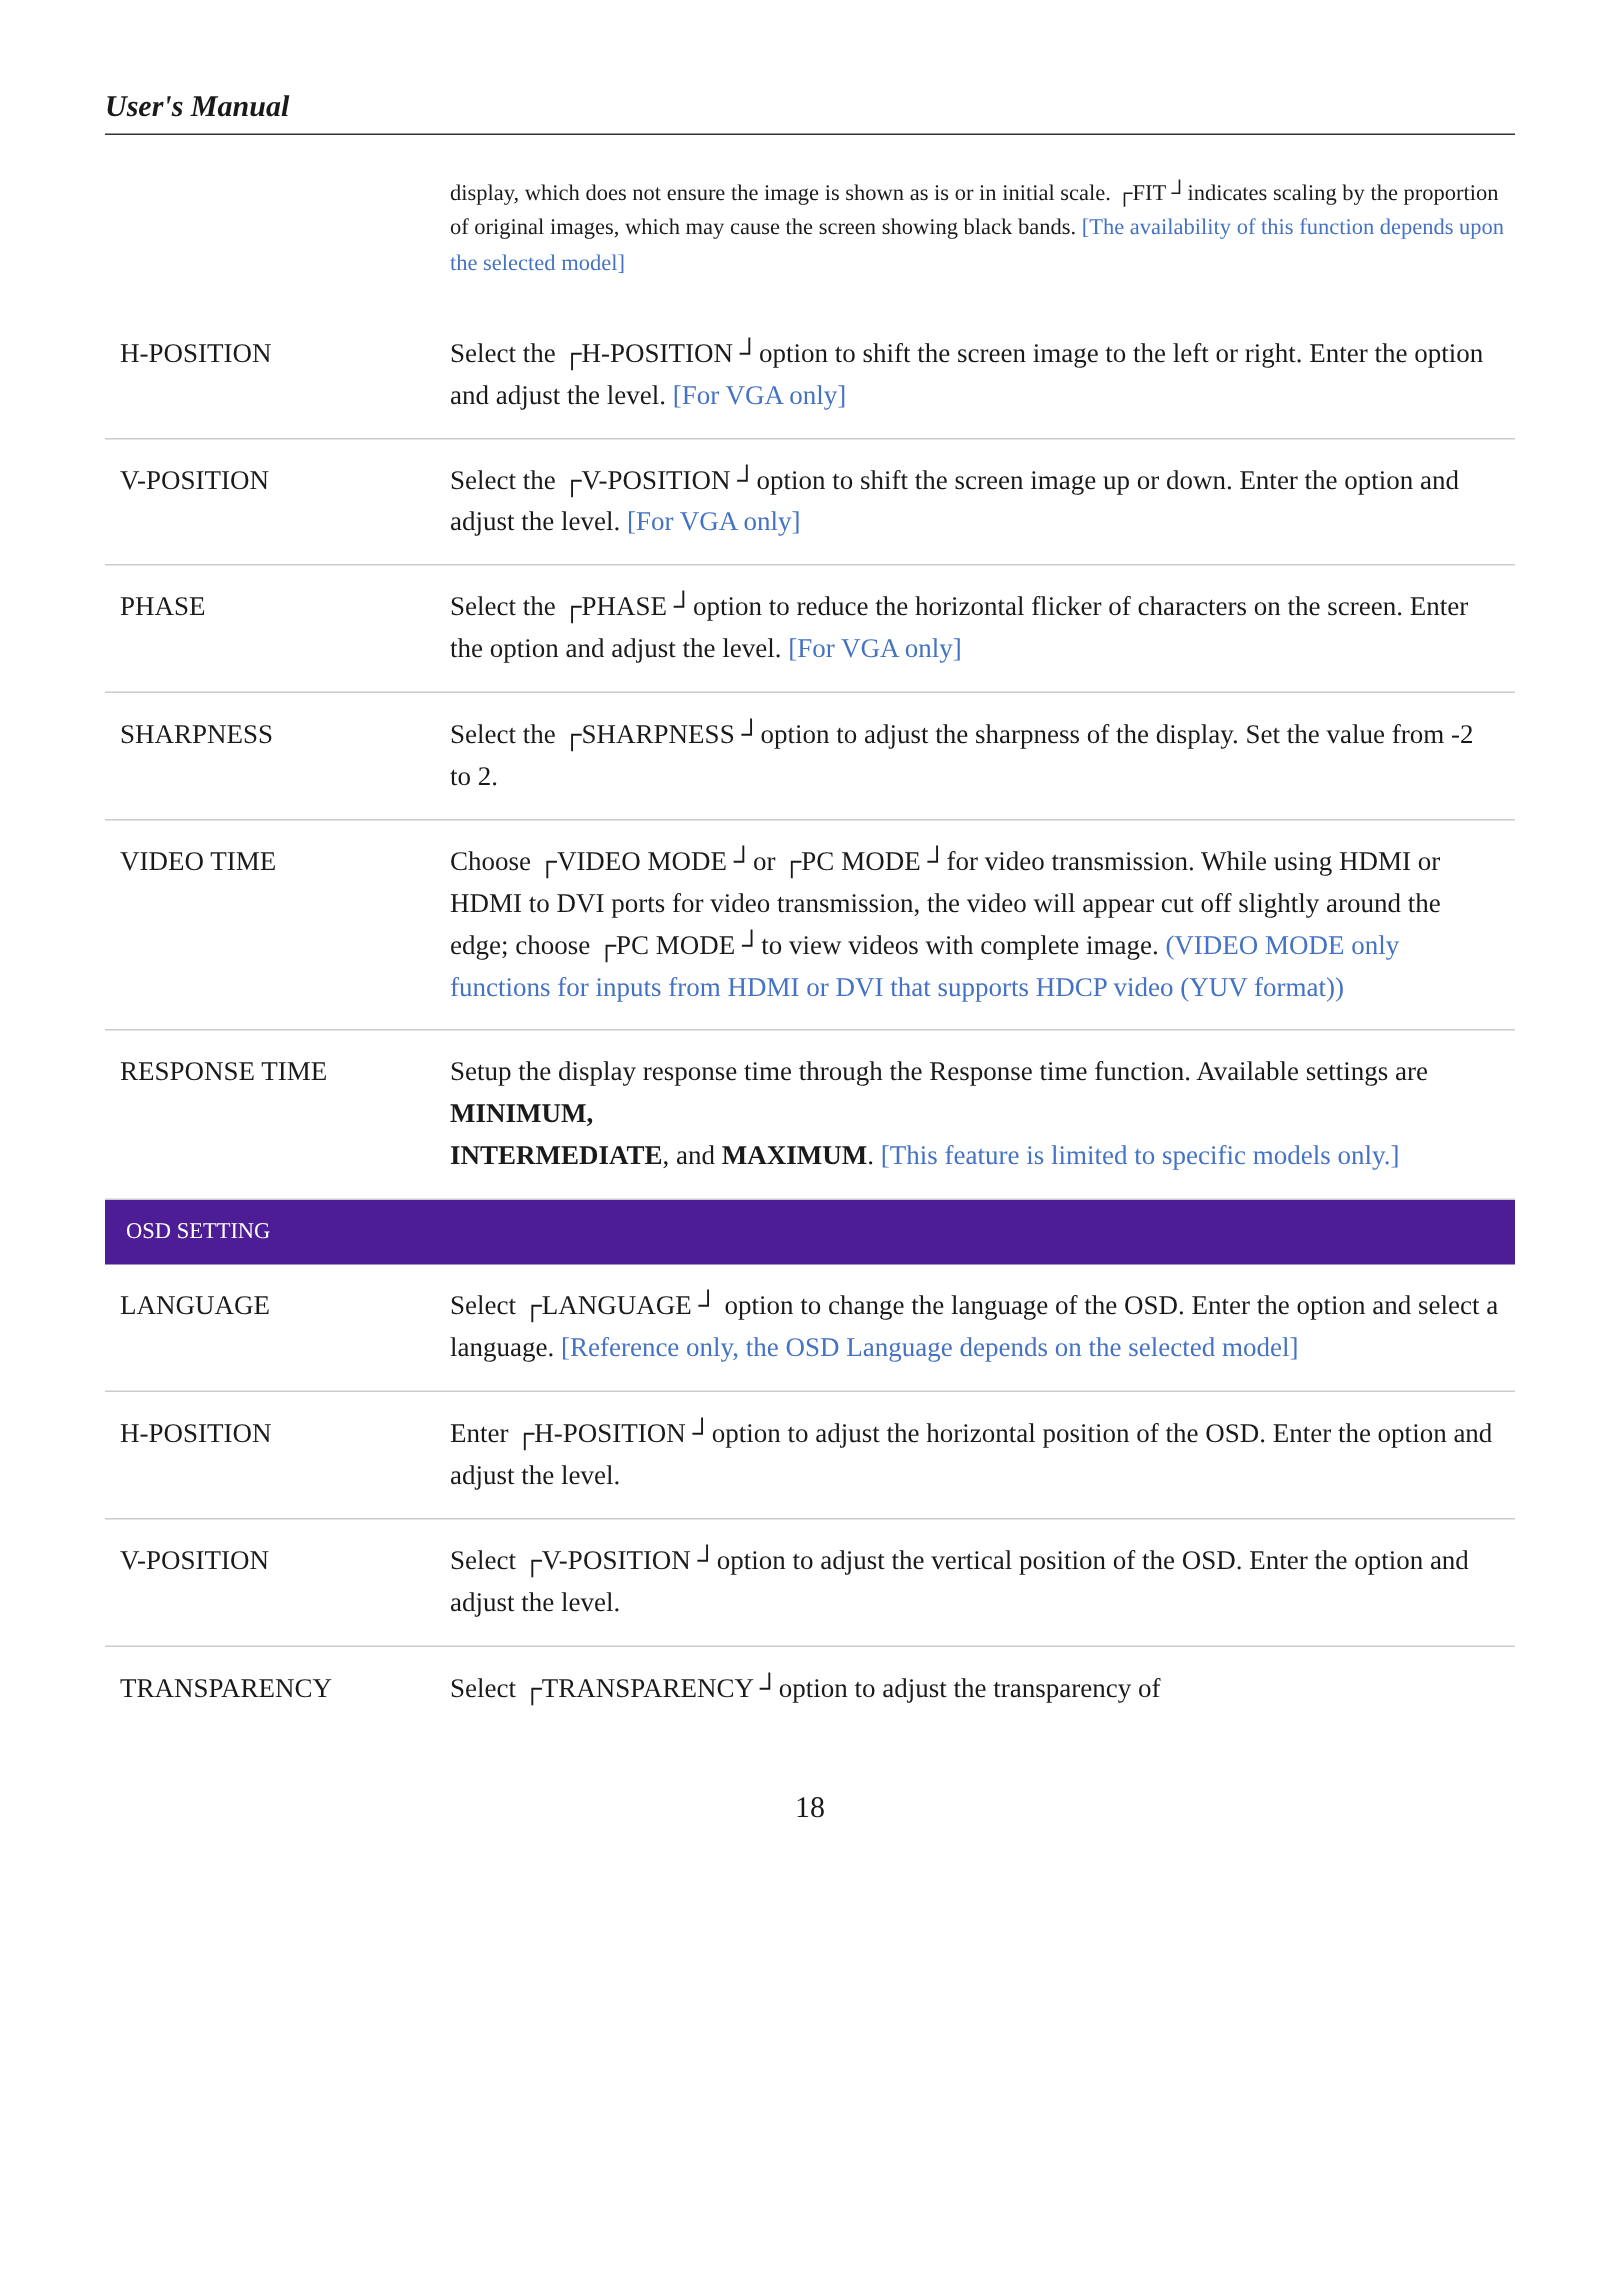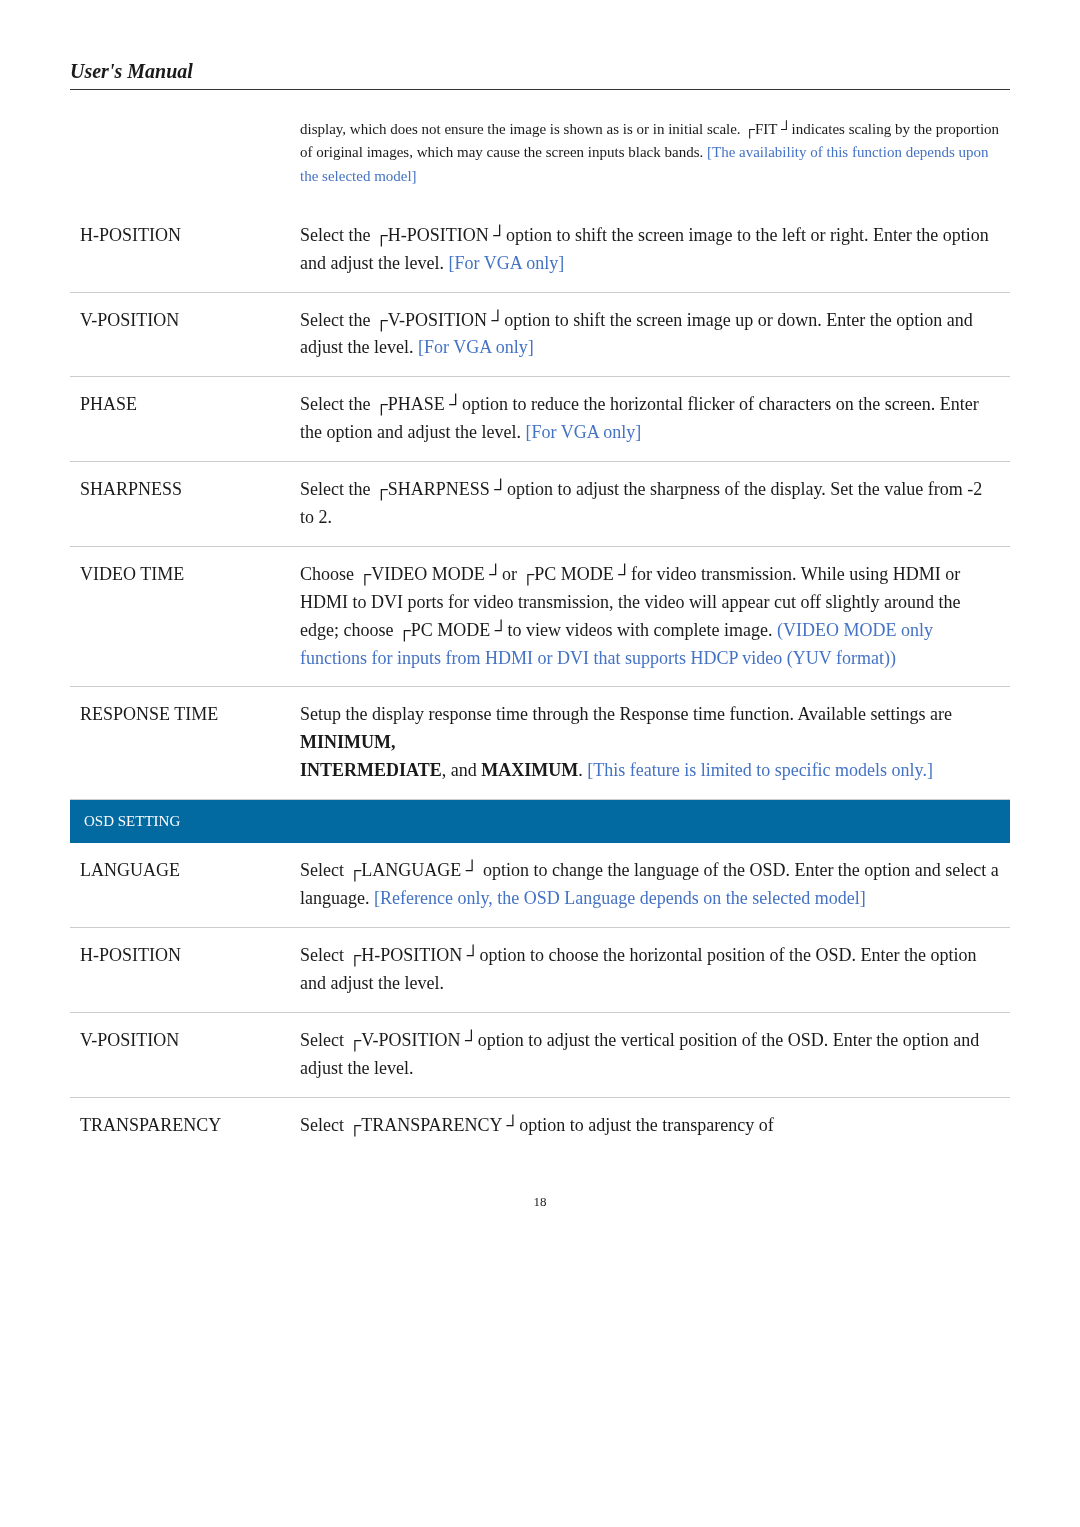--- a/index.html
+++ b/index.html
@@ -51,57 +51,57 @@
       padding-left: 0px;
       padding-right: 20px;
       white-space: nowrap;
     }
 
     .desc-col {
       font-size: 18px;
     }
 
     .section-header-row td {
-      background-color: #0369a1;
+      background-color: #4c1d95;
       color: #ffffff;
       font-size: 15px;
       font-weight: normal;
       padding: 10px 14px;
     }
 
     .blue-text {
       color: #4472c4;
     }
 
     .row-divider {
       border-bottom: 1px solid #cccccc;
     }
 
     .page-number {
       text-align: center;
       margin-top: 40px;
-      font-size: 13px;
+      font-size: 20px;
     }
 
     .top-desc {
       margin-bottom: 20px;
       line-height: 1.55;
       font-size: 15px;
       padding-left: 230px;
     }
   </style>
 </head>
 <body>
 
 <div class="page-header">
   <span class="page-header-title">User's Manual</span>
 </div>
 
 <div class="top-desc">
-  <span>display, which does not ensure the image is shown as is or in initial scale. ┌FIT ┘indicates scaling by the proportion of original images, which may cause the screen inputs black bands. </span><span class="blue-text">[The availability of this function depends upon the selected model]</span>
+  <span>display, which does not ensure the image is shown as is or in initial scale. ┌FIT ┘indicates scaling by the proportion of original images, which may cause the screen showing black bands. </span><span class="blue-text">[The availability of this function depends upon the selected model]</span>
 </div>
 
 <table class="content-table">
   <tbody>
 
     <tr class="row-divider">
       <td class="label-col">H-POSITION</td>
       <td class="desc-col">
         Select the ┌H-POSITION ┘option to shift the screen image to the left or right. Enter the option and adjust the level. <span class="blue-text">[For VGA only]</span>
       </td>
@@ -150,21 +150,21 @@
     <tr class="row-divider">
       <td class="label-col">LANGUAGE</td>
       <td class="desc-col">
         Select ┌LANGUAGE ┘ option to change the language of the OSD. Enter the option and select a language. <span class="blue-text">[Reference only, the OSD Language depends on the selected model]</span>
       </td>
     </tr>
 
     <tr class="row-divider">
       <td class="label-col">H-POSITION</td>
       <td class="desc-col">
-        Select ┌H-POSITION ┘option to choose the horizontal position of the OSD. Enter the option and adjust the level.
+        Enter ┌H-POSITION ┘option to adjust the horizontal position of the OSD. Enter the option and adjust the level.
       </td>
     </tr>
 
     <tr class="row-divider">
       <td class="label-col">V-POSITION</td>
       <td class="desc-col">
         Select ┌V-POSITION ┘option to adjust the vertical position of the OSD. Enter the option and adjust the level.
       </td>
     </tr>
 

